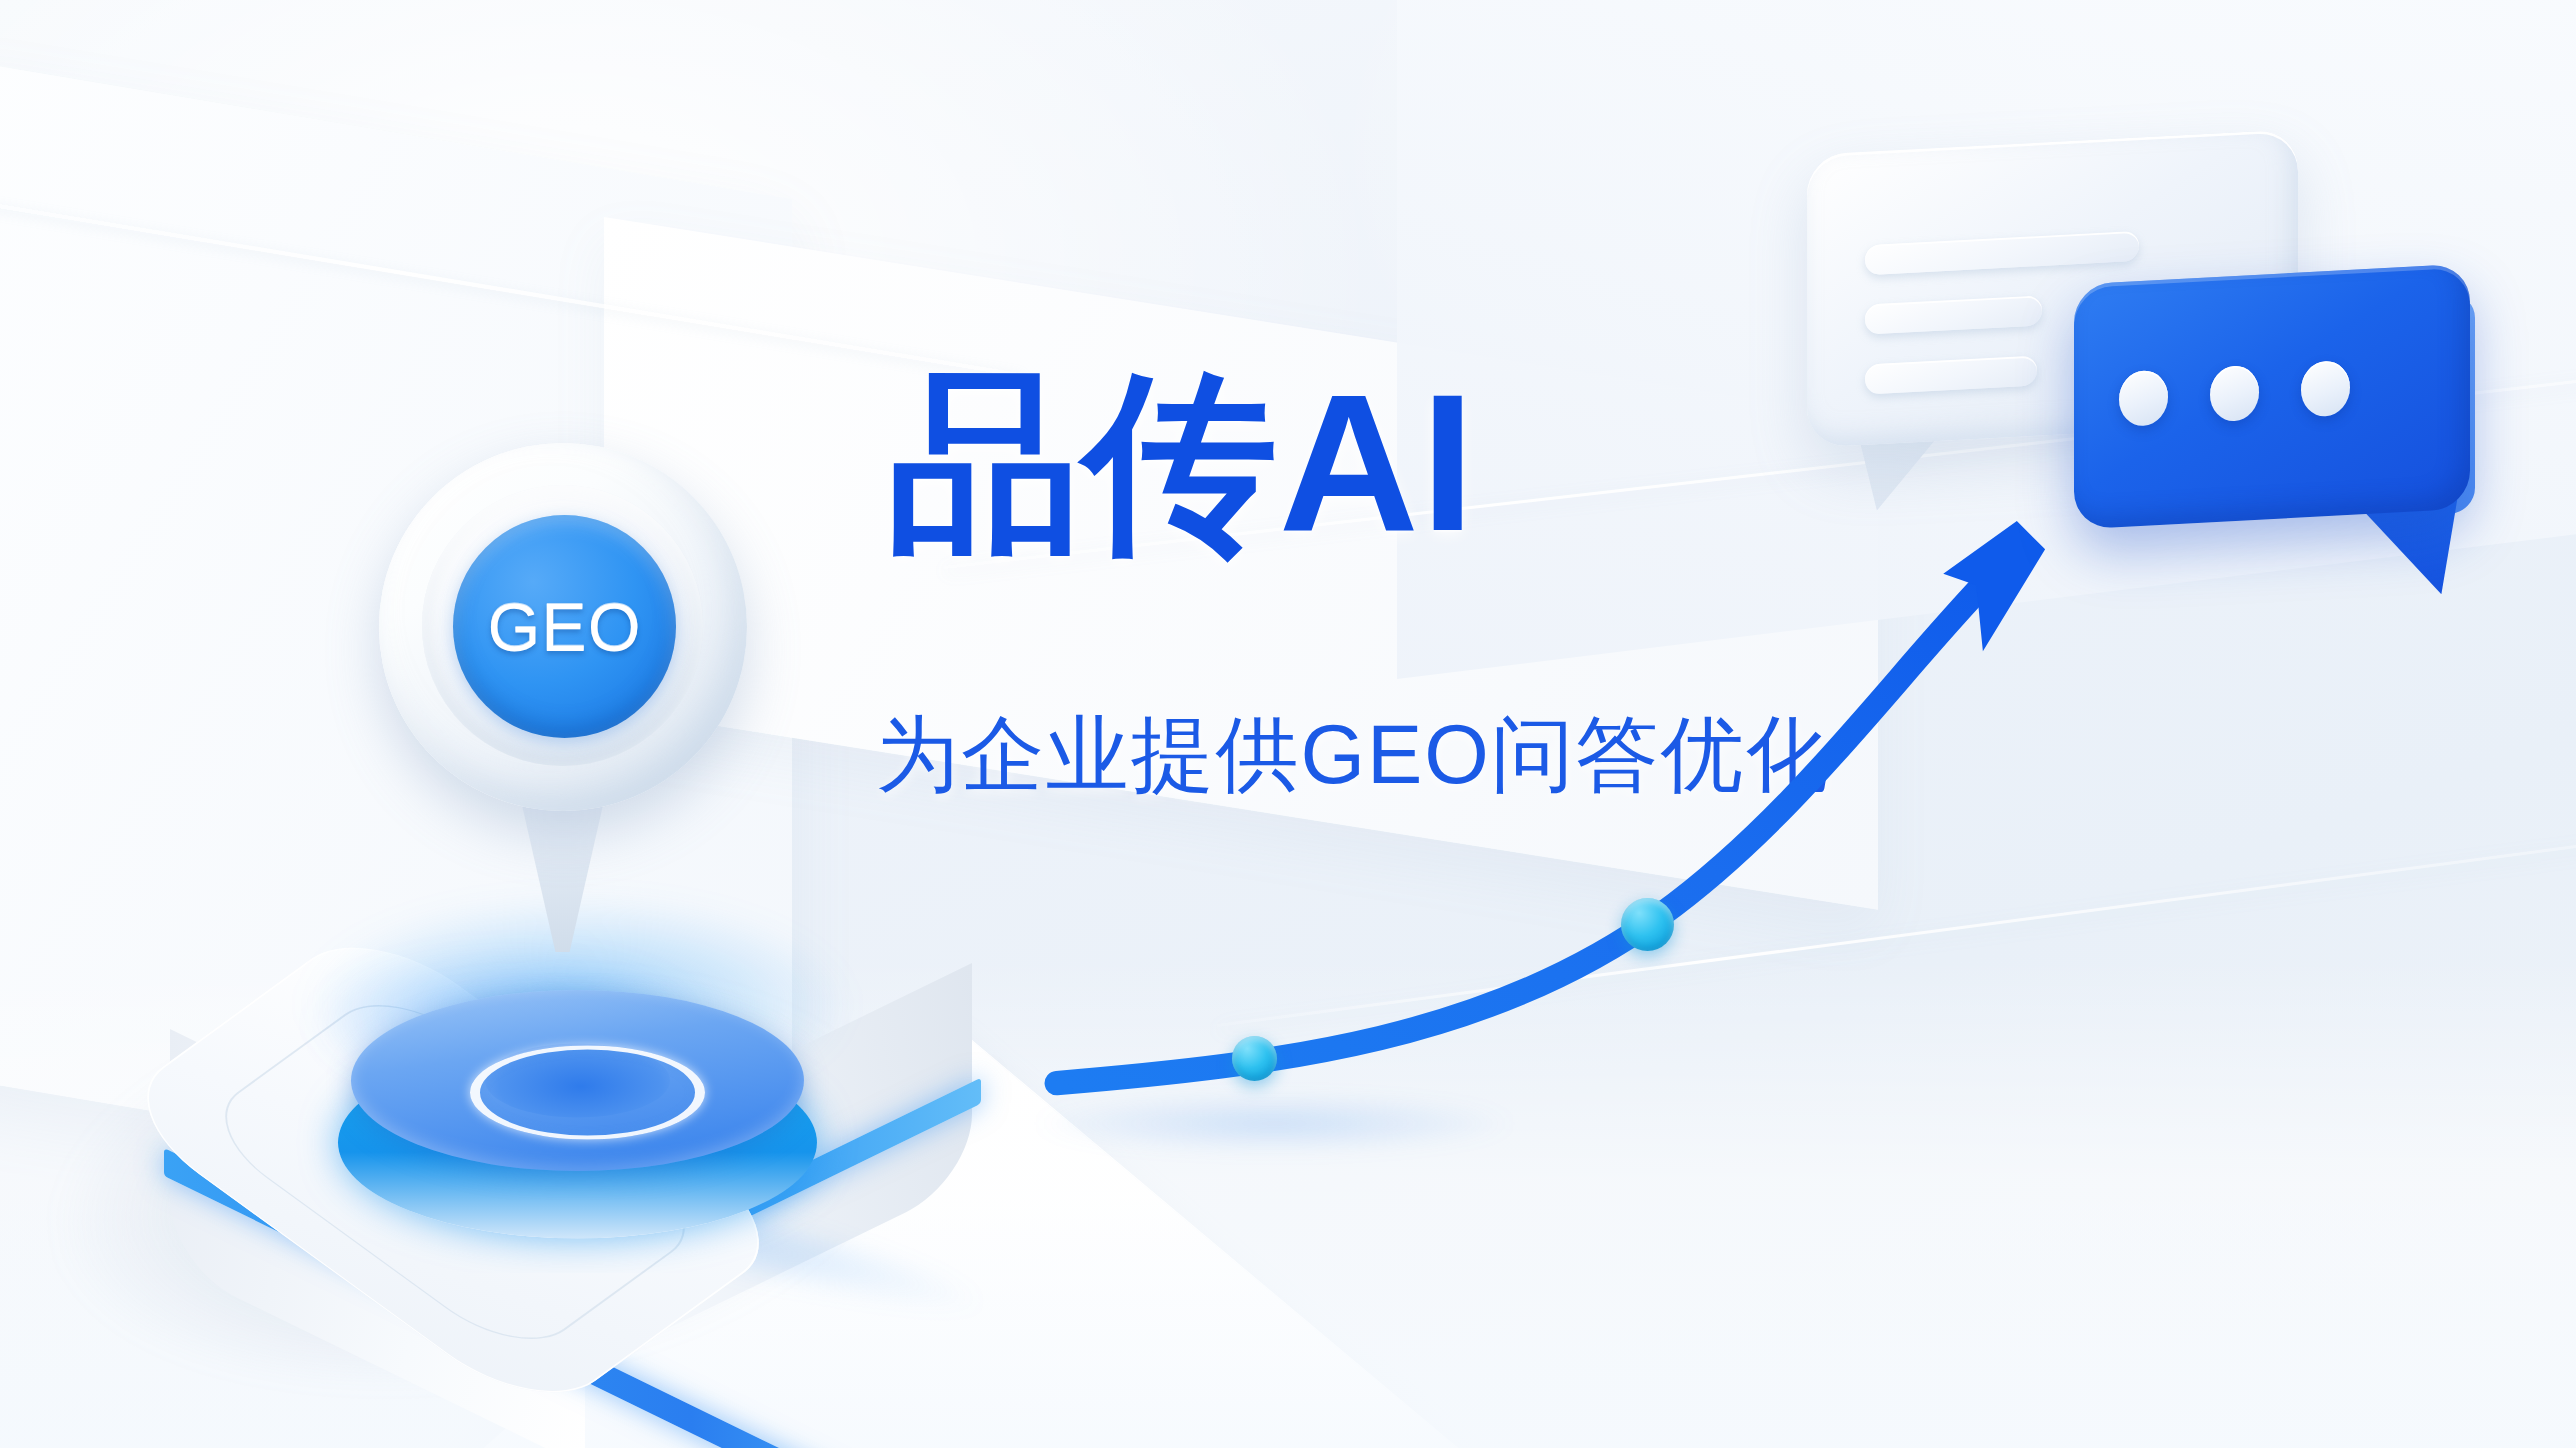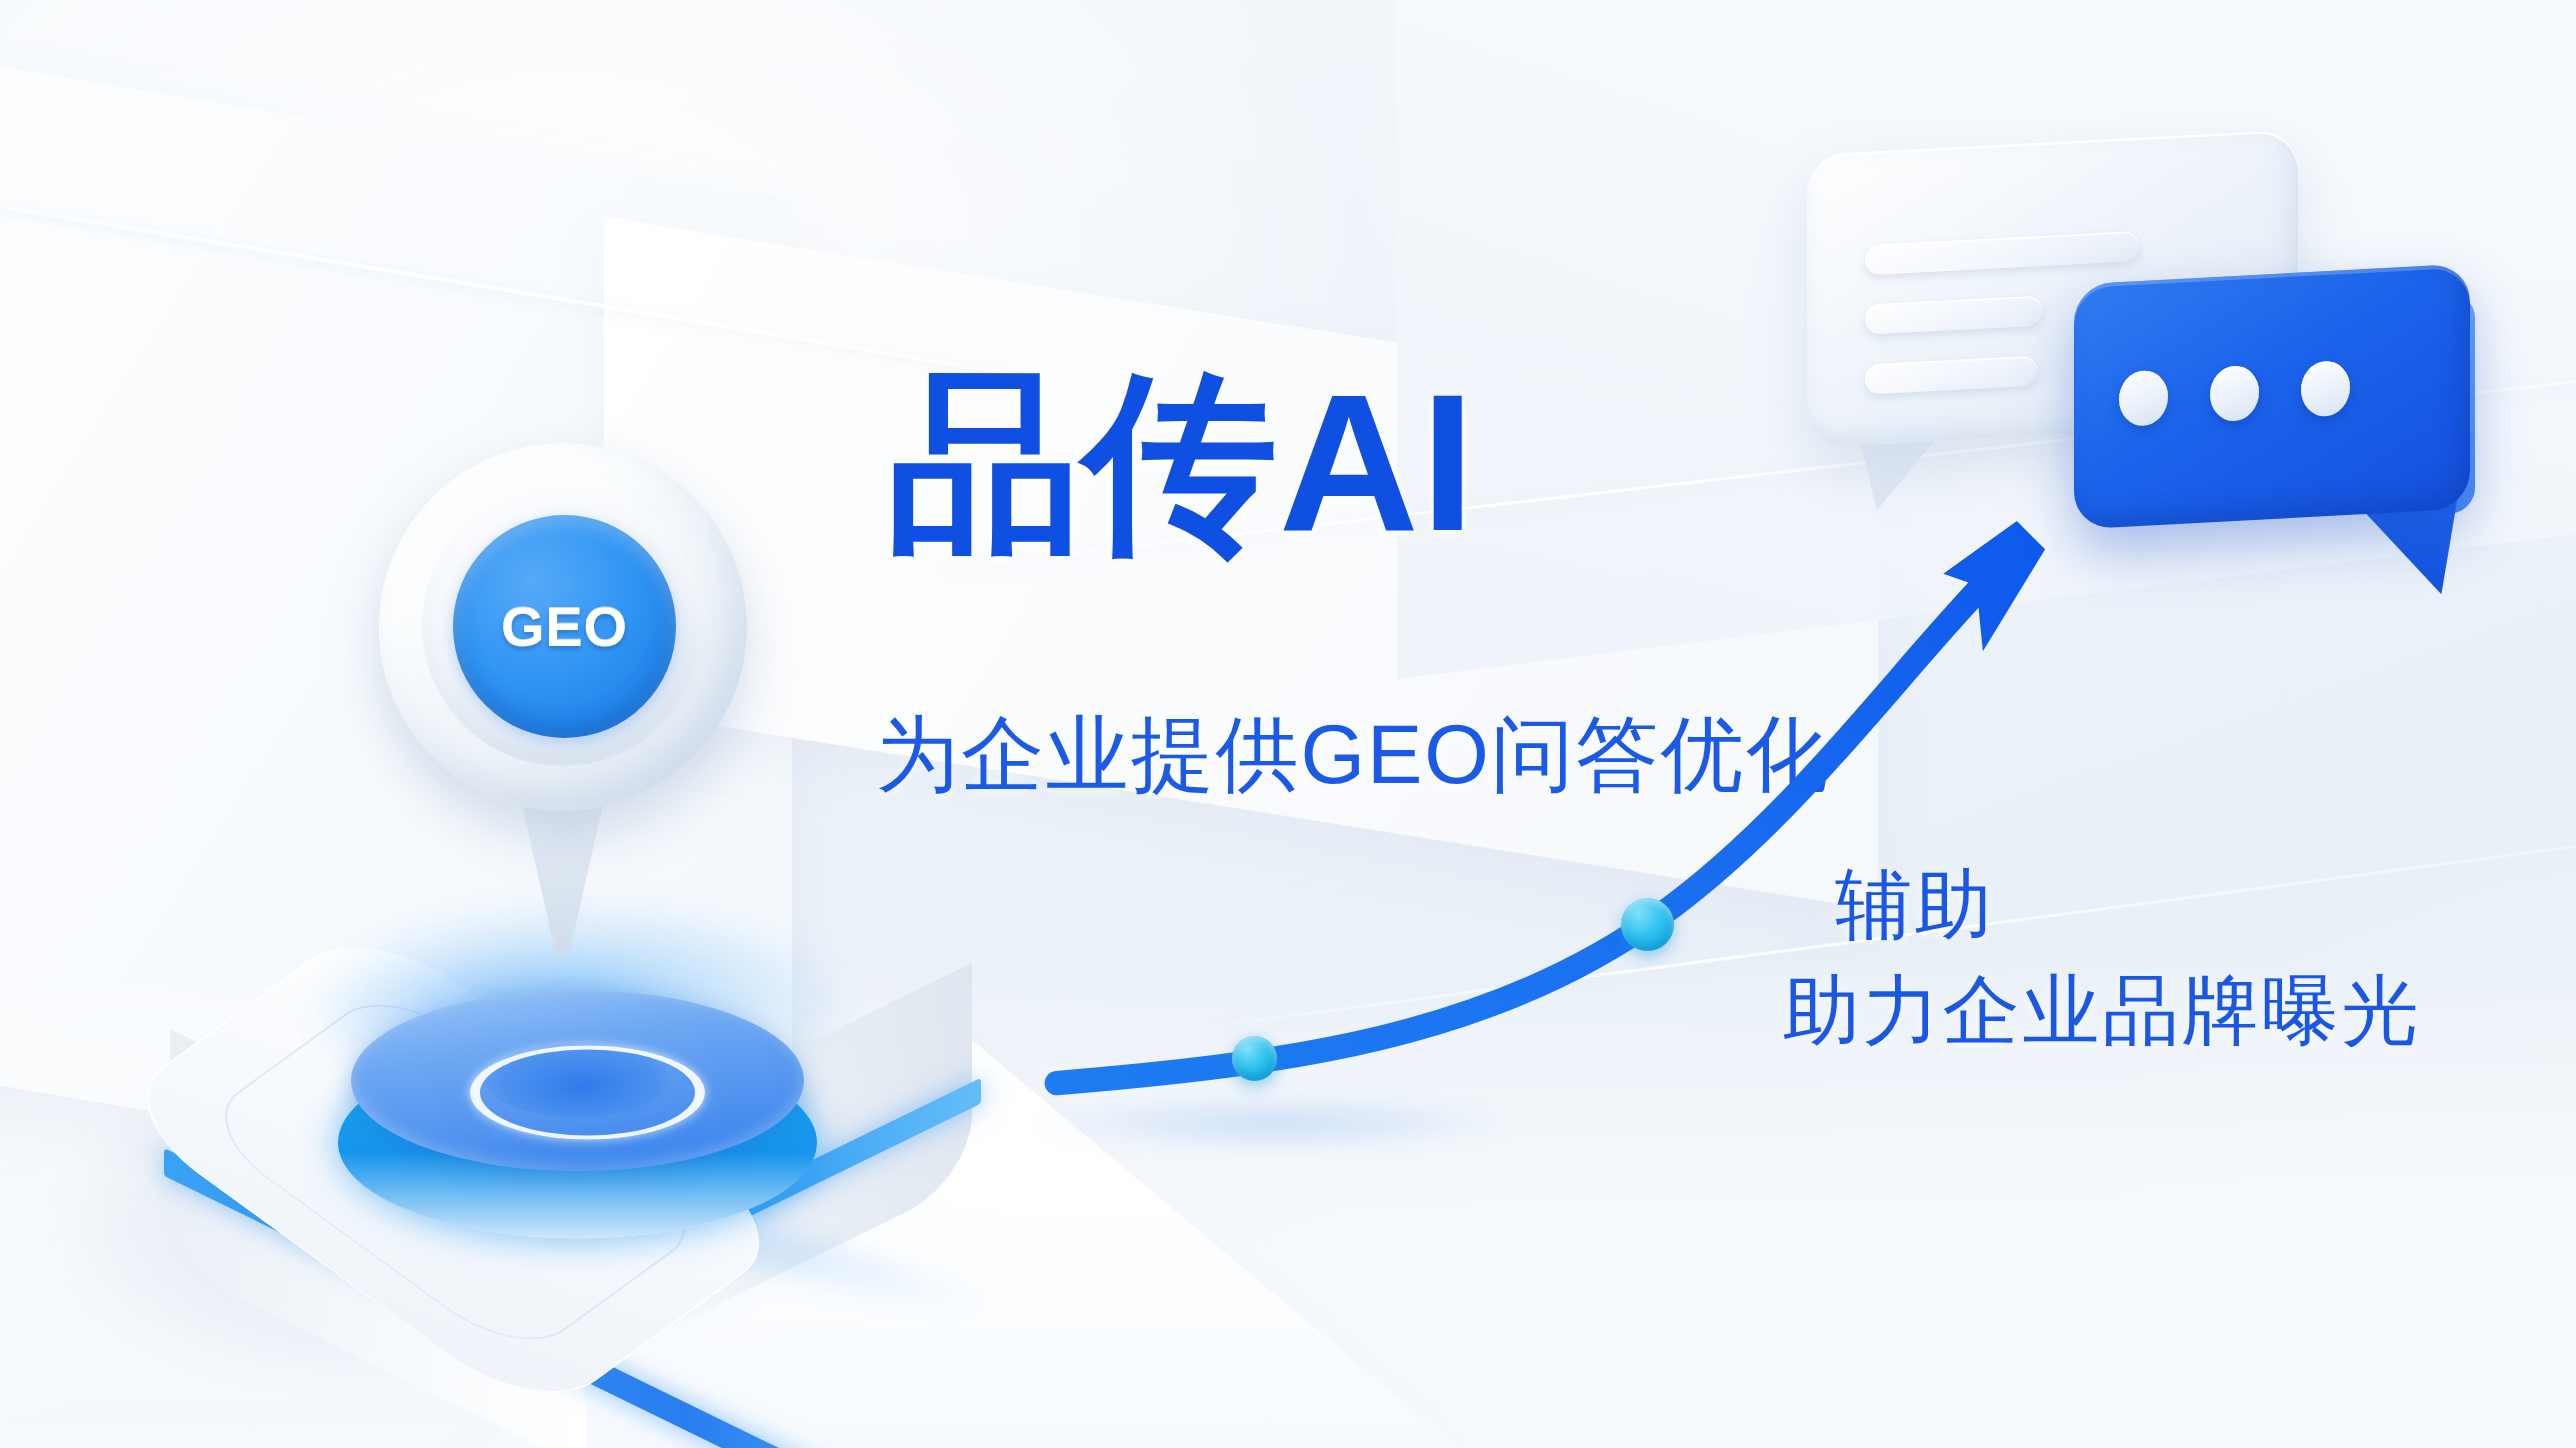--- a/index.html
+++ b/index.html
@@ -126,21 +126,21 @@
     clip-path:polygon(0% 0%,100% 0%,56% 100%,44% 100%);
     filter:drop-shadow(0 15px 24.5px rgba(120,150,190,.25));}
   .pinRim{position:absolute;left:43px;top:42px;width:281px;height:281px;border-radius:50%;
     background:linear-gradient(150deg,#ffffff 0%,#f1f5fa 60%,#e2eaf3 100%);
     box-shadow:inset 0 5.7px 15px rgba(255,255,255,.95), inset 0 -7.5px 19px rgba(185,203,224,.6);}
   .pinCircle{position:absolute;left:74px;top:72px;width:223px;height:223px;border-radius:50%;
     background:radial-gradient(circle at 36% 30%,#56aaf8 0%,#2f94f3 48%,#1f7fe8 80%,#1a6fd8 100%);
     box-shadow:inset 0 -9.4px 21px rgba(10,70,150,.35), inset 0 7.5px 17px rgba(255,255,255,.30), 0 5.7px 17px rgba(40,120,220,.30);}
   .pinText{position:absolute;left:74px;top:72px;width:223px;height:223px;
     display:flex;align-items:center;justify-content:center;
-    font-size:56px;font-weight:bold;color:#ffffff;letter-spacing:0.9px;
+    font-size:68px;font-weight:normal;color:#ffffff;letter-spacing:0.9px;
     text-shadow:0 2.8px 5.7px rgba(20,80,160,.45), 0 -0.9px 0 rgba(255,255,255,.7);}
 
   
   .curveSvg{position:absolute;left:1000px;top:472px;width:1283px;height:679px;overflow:visible;}
   .dot{position:absolute;border-radius:50%;
     background:radial-gradient(circle at 34% 28%,#7fe0fb 0%,#2fc2f0 45%,#12a7e2 80%,#0d96d2 100%);
     box-shadow:0 5.7px 15px rgba(20,150,220,.42), inset 0 -3.8px 9.4px rgba(5,110,170,.35), inset 0 3.8px 7.5px rgba(255,255,255,.55);}
   #dot1{left:1232px;top:1036px;width:45px;height:45px;}
   #dot2{left:1621px;top:898px;width:53px;height:53px;}
   .curveShadow{position:absolute;left:1029px;top:1095px;width:491px;height:57px;
@@ -253,19 +253,15 @@
 
   <div class="bubbleBlueEdge"></div>
   <div class="bubbleBlueTail"></div>
   <div class="bubbleBlue"></div>
   <div class="dots3">
     <div class="d3"></div>
     <div class="d3"></div>
     <div class="d3"></div>
   </div>
 
-  <div class="sideWrap">
-    <div class="sideTop">辅助</div>
-    <div class="sideBottom">助力企业品牌曝光</div>
-  </div>
 
 </div>
 
 
 </body></html>

